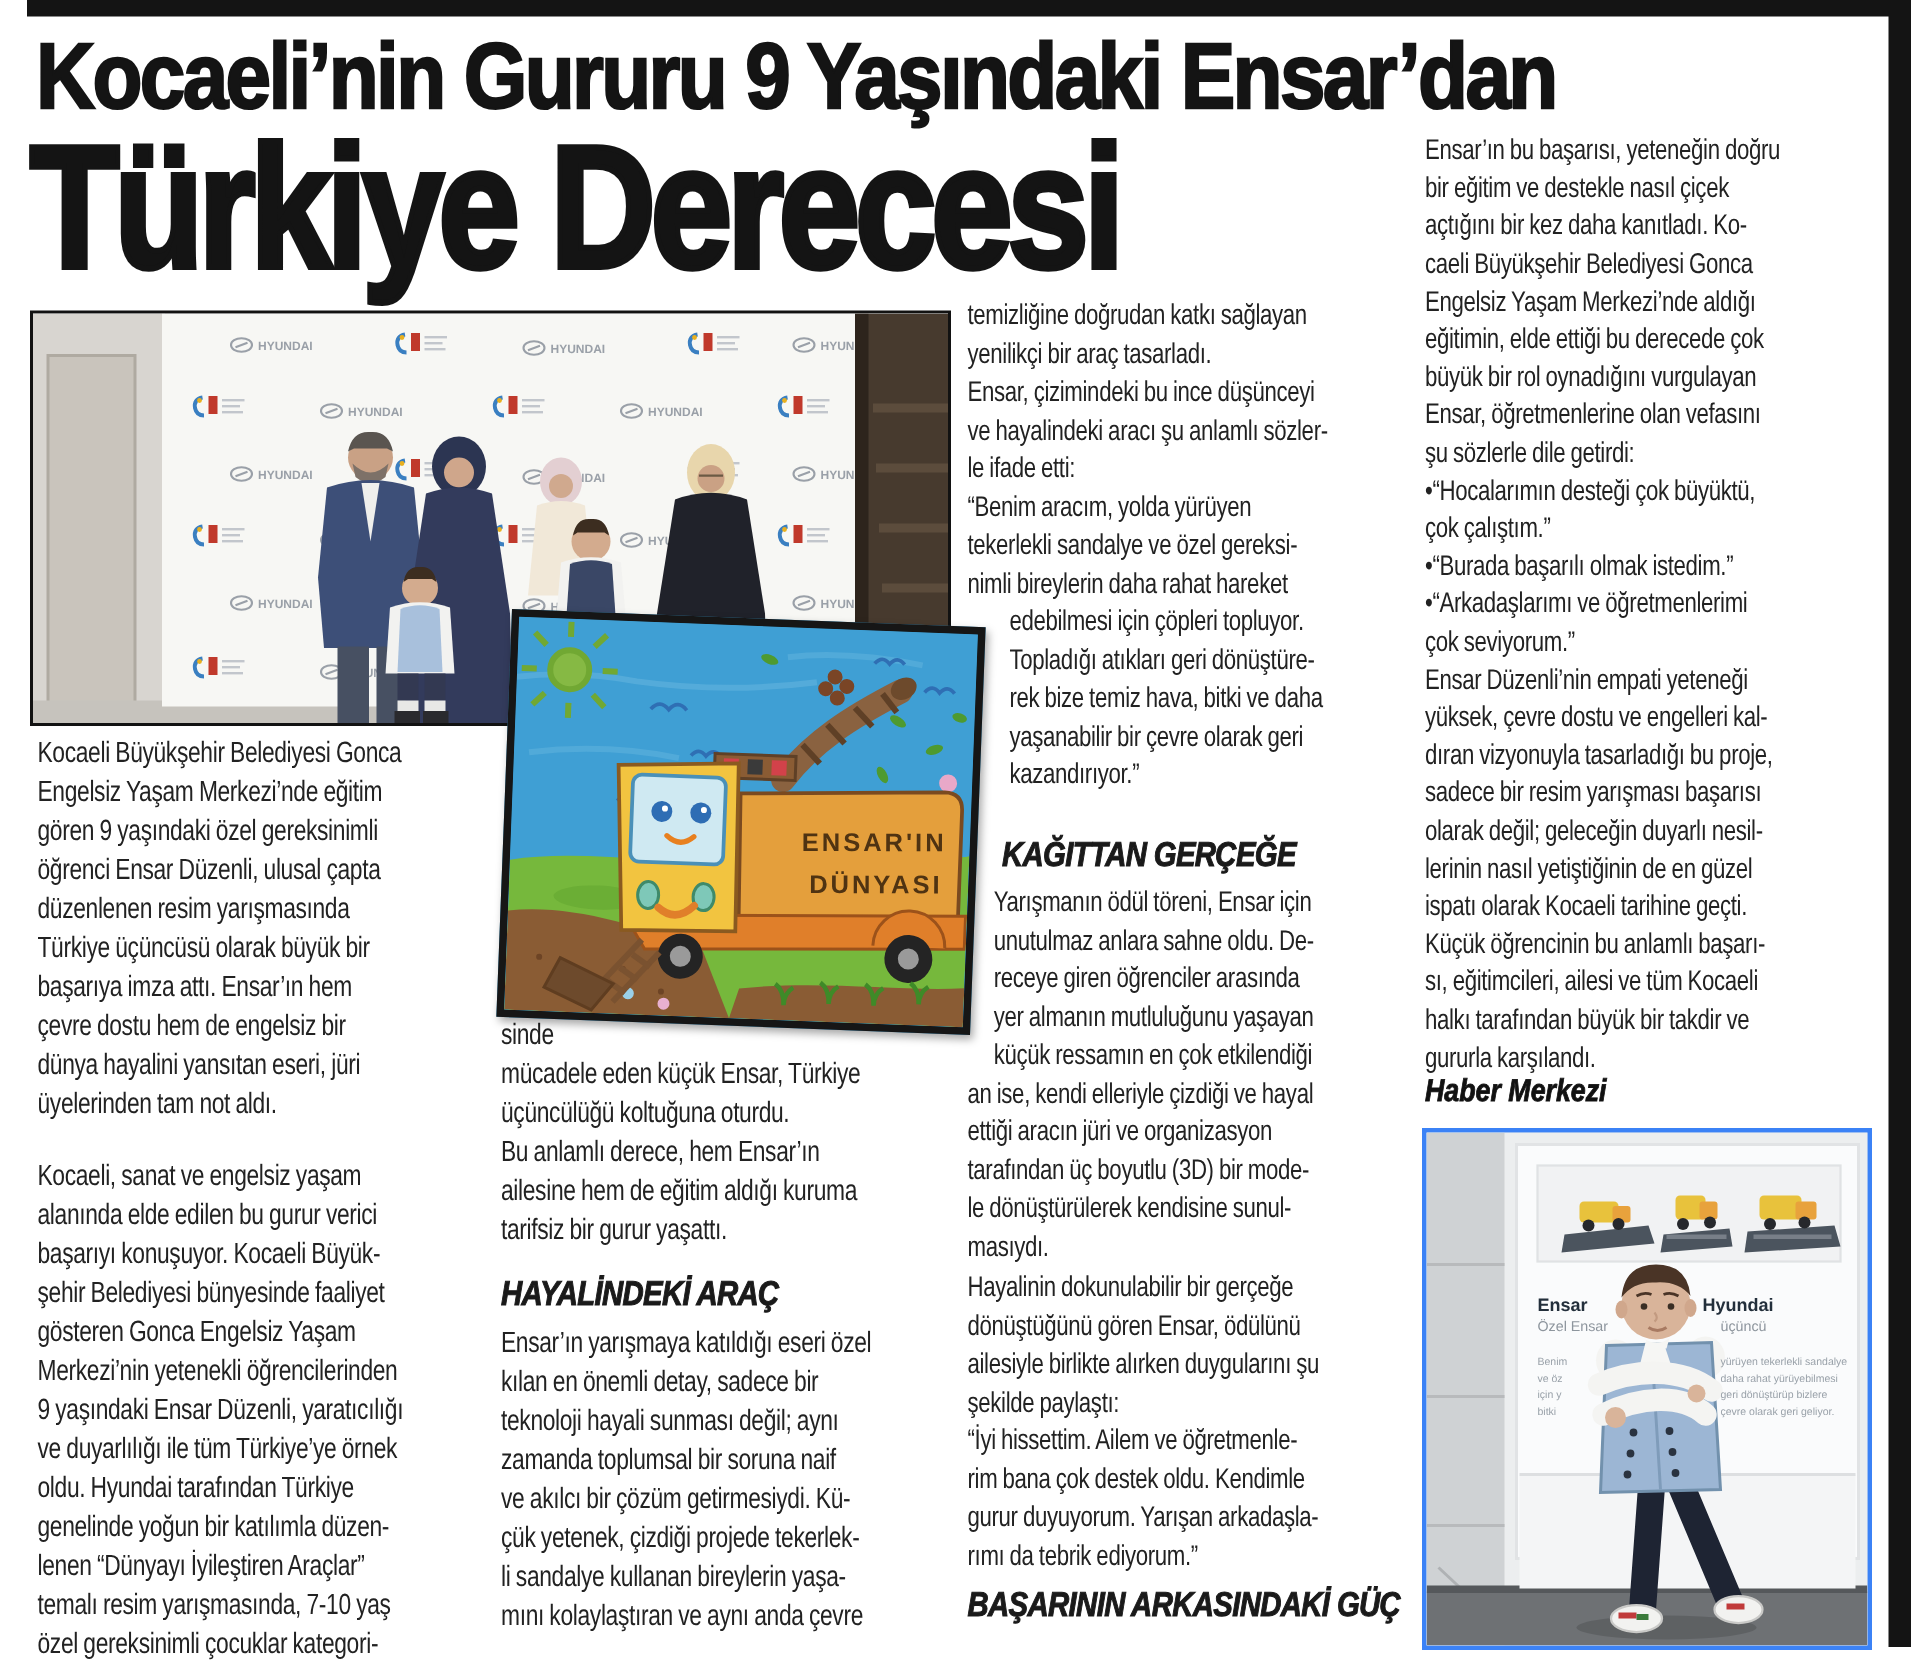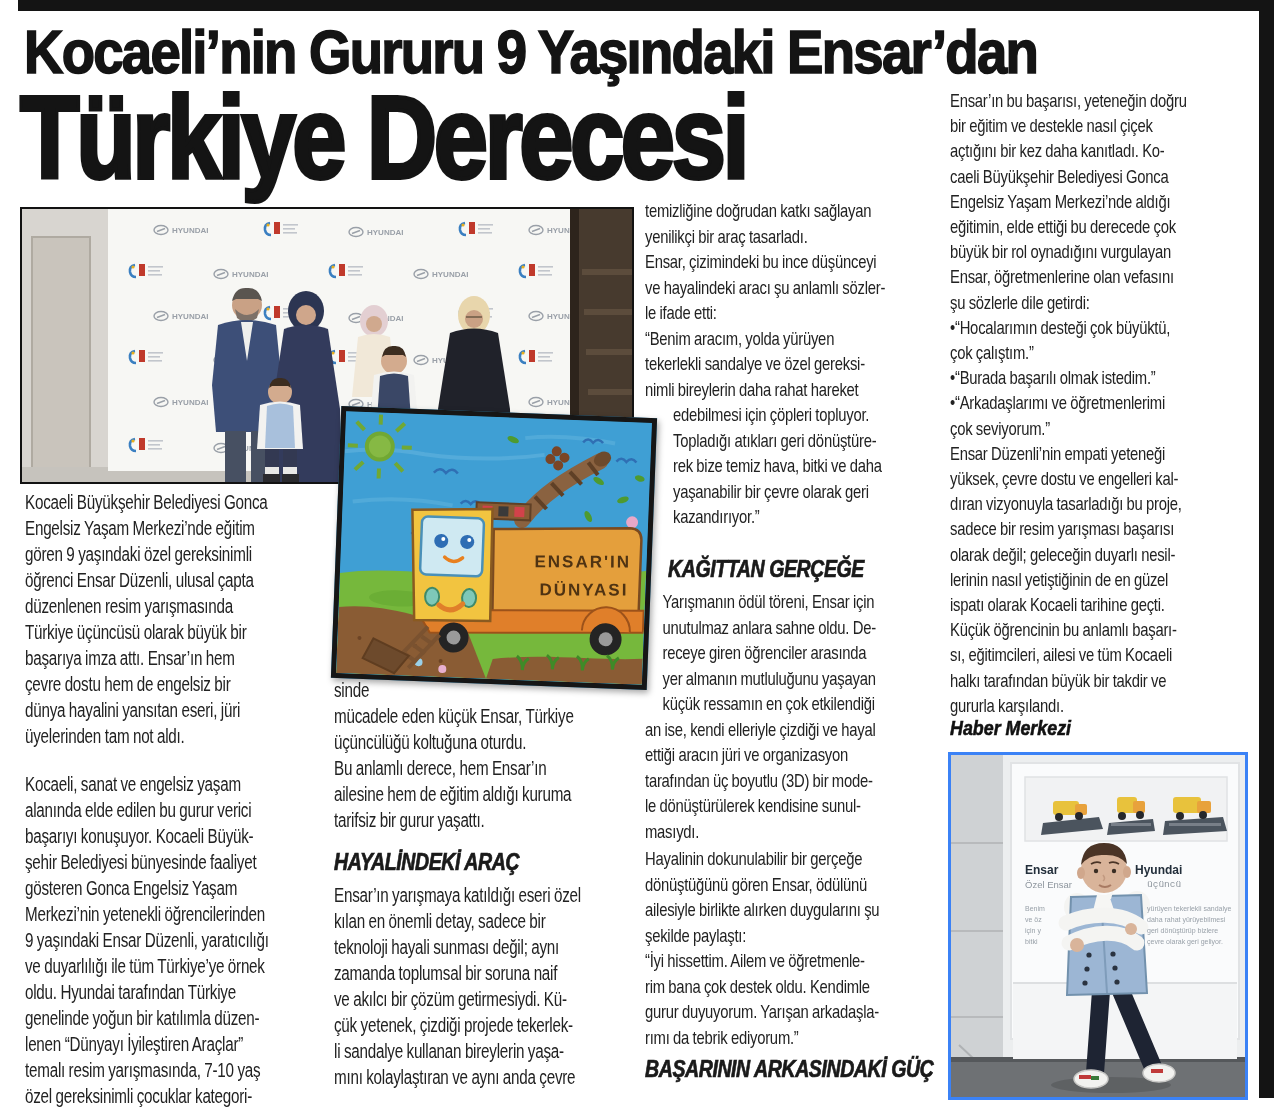--- a/index.html
+++ b/index.html
@@ -481,21 +481,21 @@
       <path d="M140,109 q5,-3 10,-1 M158,108 q5,-2 10,1" stroke="#4a3426" stroke-width="1.8" fill="none"></path>
       <path d="M148,130 q6,4 12,0" stroke="#a87a62" stroke-width="2" fill="none"></path>
       <path d="M152,120 q3,4 0,6" stroke="#c29a80" stroke-width="1.5" fill="none"></path>
       <path d="M146,138 q8,5 16,-1 L160,144 L148,144 Z" fill="#f6f6f4"></path>
     </g>
   </svg>
 
   <div class="ovl board-title" style="left:74px;top:108px;">Ensar</div>
   <div class="ovl board-title" style="left:184px;top:108px;">Hyundai</div>
   <div class="ovl board-sub" style="left:74px;top:124px;">Özel Ensar</div>
-  <div class="ovl board-sub" style="left:196px;top:124px;font-family:Liberation Mono, monospace;">üçüncü</div>
+  <div class="ovl board-sub" style="left:196px;top:124px;">üçüncü</div>
   <div class="ovl board-body" style="left:74px;top:148px;width:40px;">Benim
 ve öz
 için y
 bitki</div>
   <div class="ovl board-body" style="left:196px;top:148px;width:92px;">yürüyen tekerlekli sandalye
 daha rahat yürüyebilmesi
 geri dönüştürüp bizlere
 çevre olarak geri geliyor.</div>
 </div>
 

